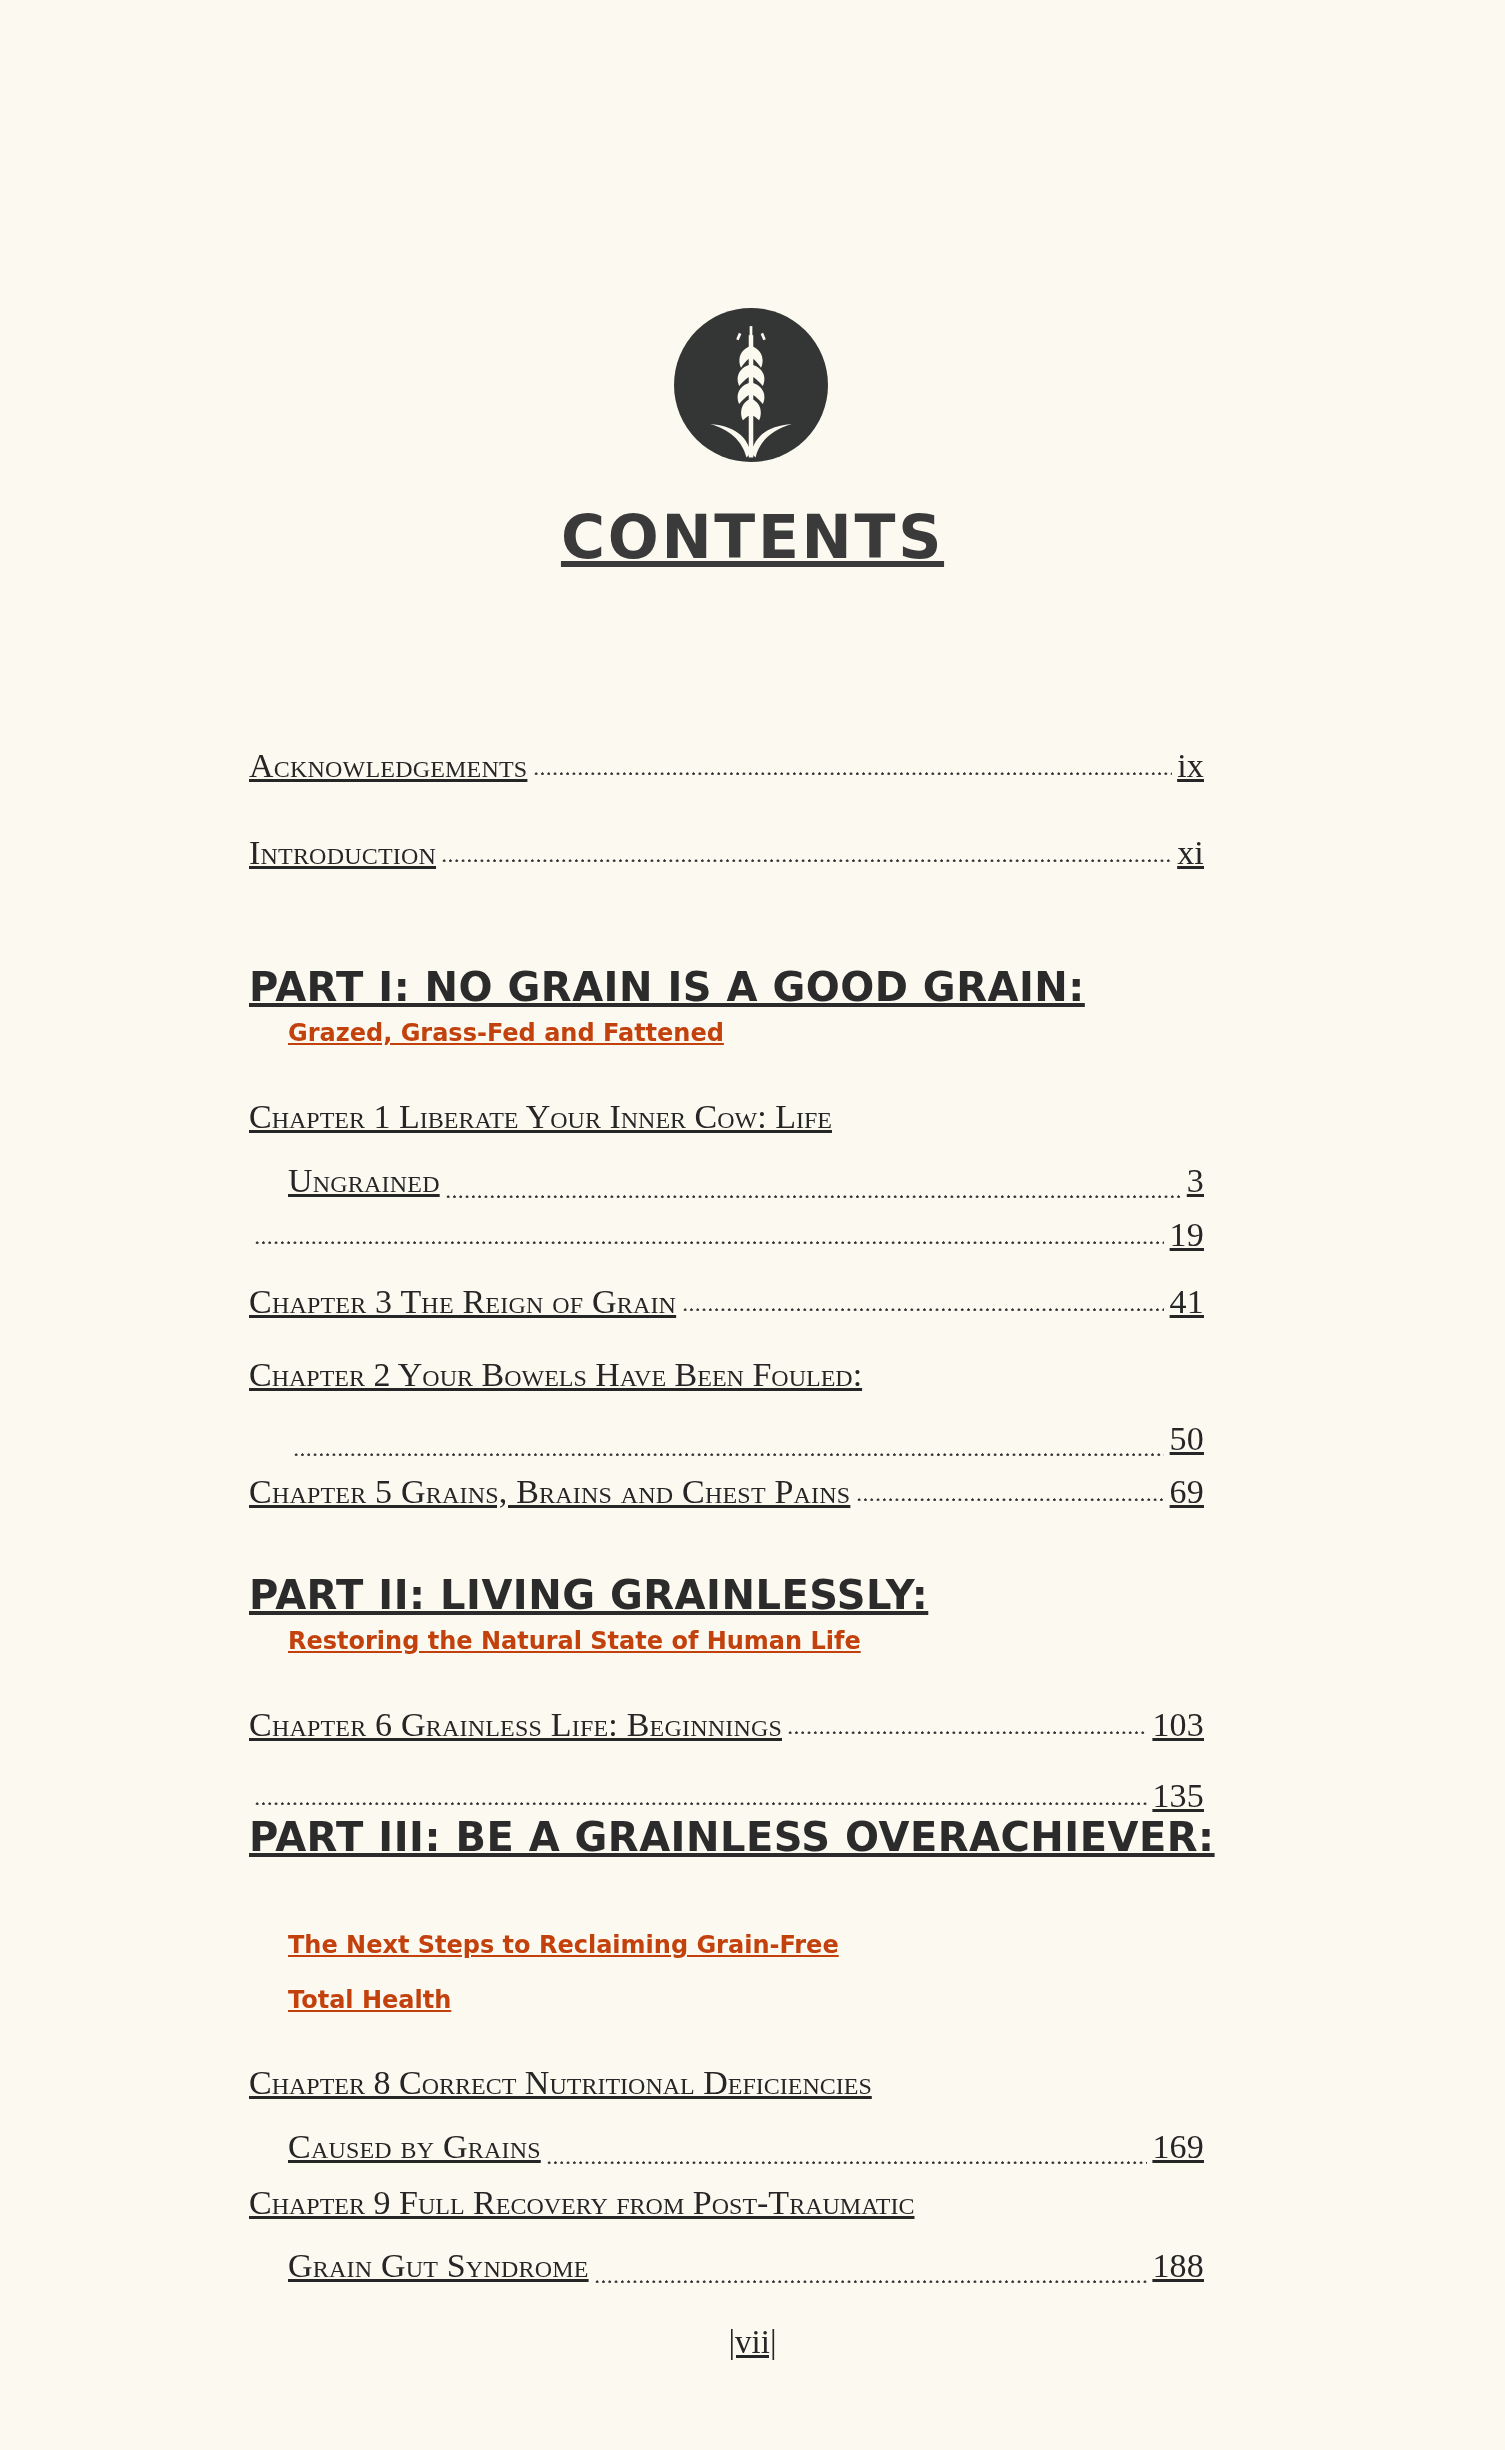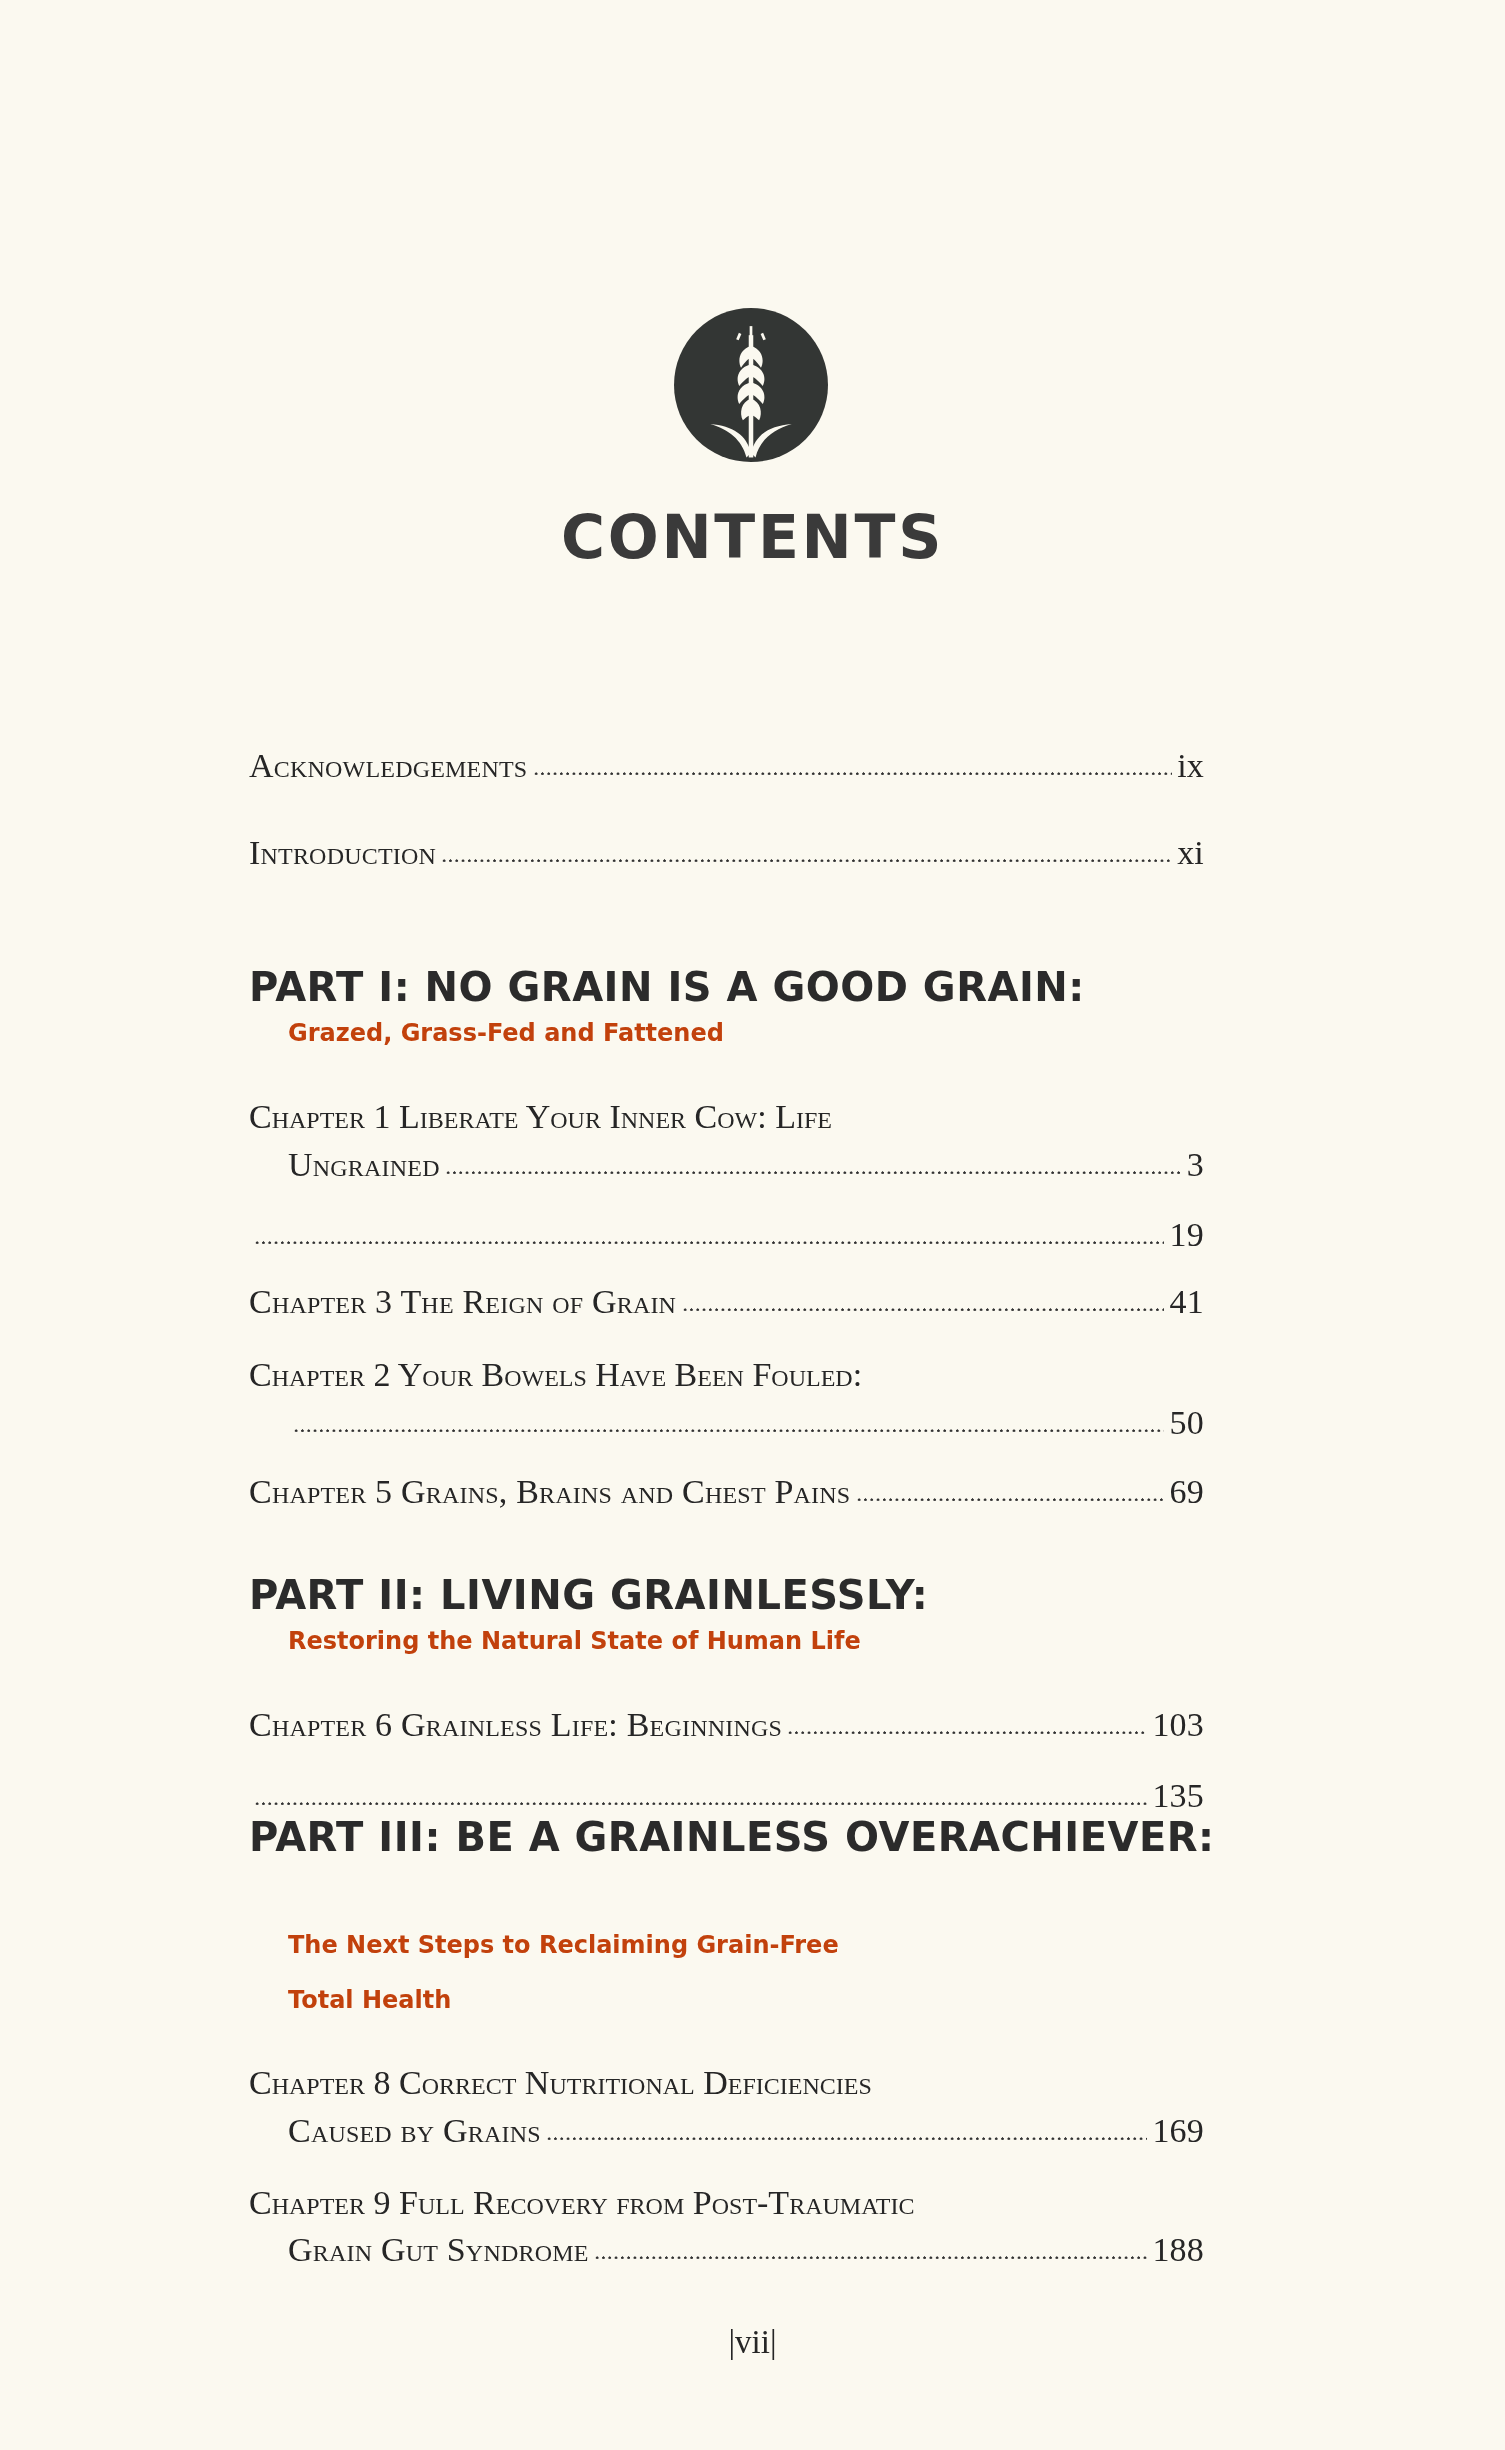--- a/index.html
+++ b/index.html
@@ -2,38 +2,38 @@
 <html style="font-size:14.5px"><head>
 <meta charset="utf-8">
 <style>
   html, body { margin: 0; padding: 0; }
   body {
     width: 1505px; height: 2450px;
     background: #fbf9f0;
     position: relative; overflow: hidden;
     color: #2a2a2a;
   }
-  .abs { position: absolute; }
+  .abs { position: absolute; text-decoration: underline; }
   .icon {
     left: 674px; top: 308px; width: 154px; height: 154px;
     border-radius: 50%; background: #333634;
   }
   .icon svg { width: 154px; height: 154px; display: block; }
   .title {
     left: 0; width: 1505px; top: 502px; text-align: center;
     font-family: "DejaVu Sans", sans-serif; font-weight: bold;
     font-size: 60px; letter-spacing: 2.7px; color: #3a3a3a;
   }
   .row {
     left: 249px; width: 955px; height: 54px;
     display: flex; align-items: baseline;
     font-family: "Liberation Serif", serif; font-size: 34px; color: #262626;
     font-variant: small-caps; letter-spacing: 0.2px;
   }
-  .row.indent { left: 288px; width: 916px; }
+  .row.indent { left: 288px; width: 916px; align-items: flex-end; }
   .row .label { white-space: nowrap; }
   .row .dots {
     flex: 1; margin: 0 5.4px; height: 3.6px; position: relative; top: -1.8px;
     background-image: radial-gradient(circle, #333 1.3px, transparent 1.6px);
     background-size: 6.3px 3.6px; background-repeat: repeat-x;
   }
   .row .page { white-space: nowrap; font-variant: normal; }
   .chtext {
     left: 249px;
     font-family: "Liberation Serif", serif; font-size: 34px; color: #262626;

